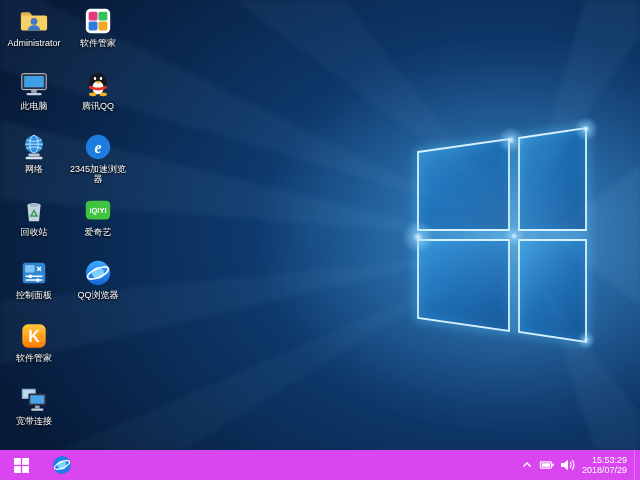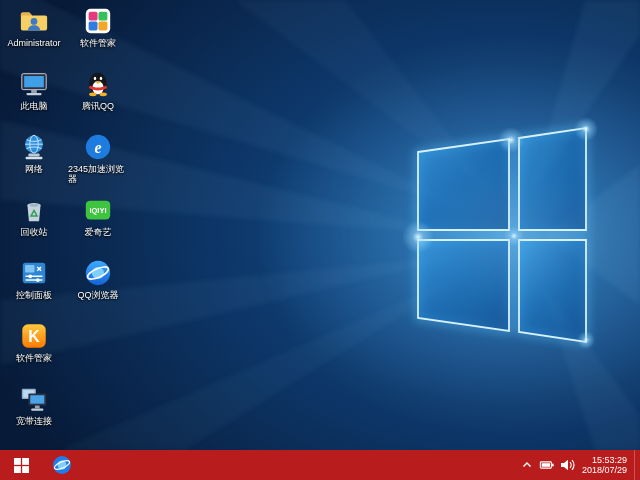--- a/index.html
+++ b/index.html
@@ -20,29 +20,29 @@
     grid-auto-flow:column;
     column-gap:4px;
   }
   .cell{
     width:60px;height:63px;display:flex;flex-direction:column;align-items:center;
     padding-top:2px;box-sizing:border-box;cursor:default;
   }
   .ic{width:30px;height:30px;flex:0 0 auto;}
   .ic svg{width:30px;height:30px;display:block;}
   .lbl{
-    margin-top:2px;max-width:60px;text-align:left;
+    margin-top:2px;max-width:60px;text-align:center;
     font-size:9px;line-height:10px;color:#fff;
     text-shadow:0 1px 2px rgba(0,0,0,.95),0 0 3px rgba(0,0,0,.8);
     word-break:break-all;
   }
   
   #taskbar{
     position:absolute;left:0;bottom:0;width:640px;height:30px;
-    background:#b91c1c;display:flex;align-items:center;z-index:5;
+    background:#d946ef;display:flex;align-items:center;z-index:5;
   }
   .tb-btn{height:30px;display:flex;align-items:center;justify-content:center;}
   #start-button{width:42px;}
   #task-qq{width:40px;}
   #tray{margin-left:auto;display:flex;align-items:center;height:30px;}
   .tray-ic{width:20px;height:30px;display:flex;align-items:center;justify-content:center;}
   #clock{
     color:#fff;font-size:9px;line-height:10.5px;text-align:right;
     padding:0 7px 0 5px;height:30px;display:flex;flex-direction:column;justify-content:center;
   }

